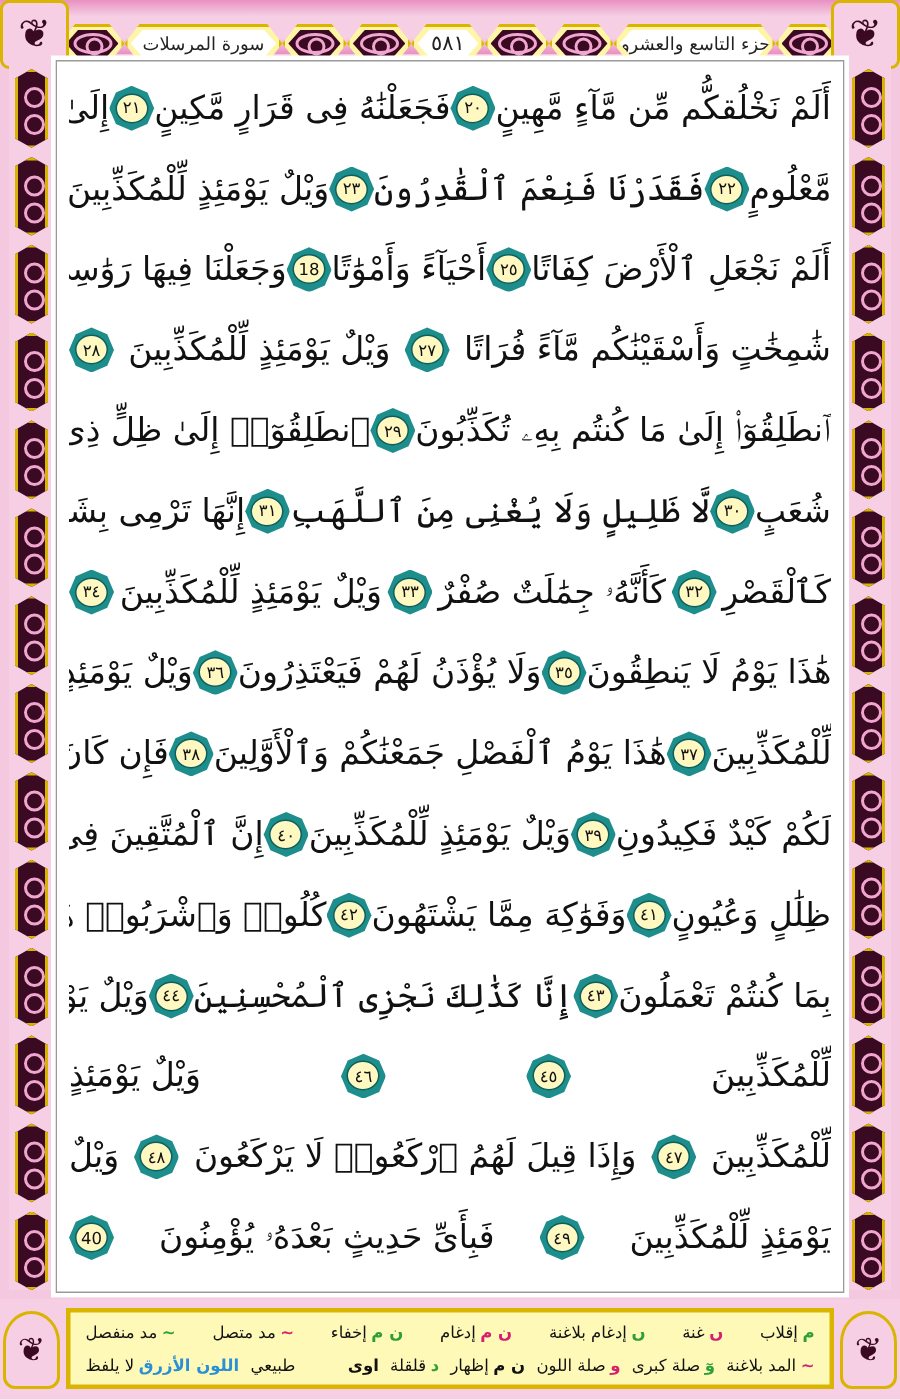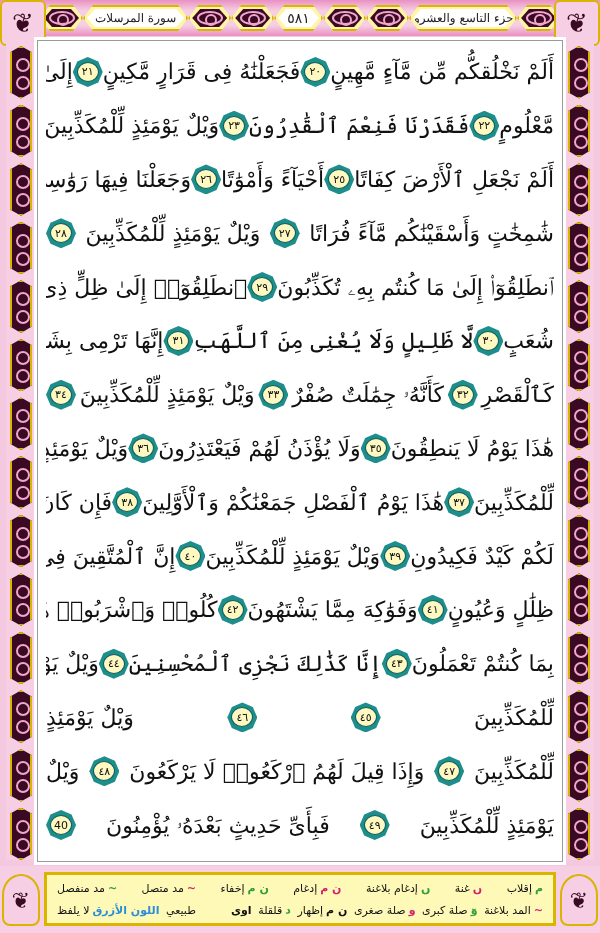--- a/index.html
+++ b/index.html
@@ -10,21 +10,21 @@
     .frame {
       position: absolute; left: 0; top: 0; width: 600px; height: 933px;
       background: #f4c9e0;
     }
     
     .header {
       position: absolute; left: 0; top: 0; width: 600px; height: 36px;
       background: linear-gradient(#e990c2, #f6cfe4 30%, #f6cfe4 70%, #e990c2);
     }
     .header-row {
-      position: absolute; left: 40px; right: 40px; top: 4px; height: 28px;
+      position: absolute; left: 40px; right: 40px; top: 15px; height: 28px;
       display: flex; align-items: center; justify-content: space-between;
     }
     .cartouche {
       height: 26px; border: 2px solid #d9b400; background: #fff5a6;
       display: flex; align-items: center; justify-content: center;
       clip-path: polygon(10px 0, calc(100% - 10px) 0, 100% 50%, calc(100% - 10px) 100%, 10px 100%, 0 50%);
       padding: 2px;
     }
     .cartouche-inner {
       width: 100%; height: 100%;
@@ -245,21 +245,21 @@
           </span>
           <span class="seg">وَيْلٌ يَوْمَئِذٍ لِّلْمُكَذِّبِينَ</span>
         </div>
         <div class="line">
           <span class="seg">أَلَمْ نَجْعَلِ ٱلْأَرْضَ كِفَاتًا</span>
           <span class="marker">
             <span>٢٥</span>
           </span>
           <span class="seg">أَحْيَآءً وَأَمْوَٰتًا</span>
           <span class="marker">
-            <span>٢٦</span>
+            <span>18</span>
           </span>
           <span class="seg">وَجَعَلْنَا فِيهَا رَوَٰسِىَ</span>
         </div>
         <div class="line">
           <span class="seg">شَٰمِخَٰتٍ وَأَسْقَيْنَٰكُم مَّآءً فُرَاتًا</span>
           <span class="marker">
             <span>٢٧</span>
           </span>
           <span class="seg">وَيْلٌ يَوْمَئِذٍ لِّلْمُكَذِّبِينَ</span>
           <span class="marker">
@@ -423,21 +423,21 @@
           <span class="legend-item">
             <span class="swatch" style="color: rgb(212, 32, 110);">~</span>
             <span>المد بلاغنة</span>
           </span>
           <span class="legend-item">
             <span class="swatch" style="color: rgb(46, 158, 58);">وٓ</span>
             <span>صلة كبرى</span>
           </span>
           <span class="legend-item">
             <span class="swatch" style="color: rgb(212, 32, 110);">و</span>
-            <span>صلة صغرى</span>
+            <span>صلة اللون</span>
           </span>
           <span class="legend-item">
             <span class="swatch" style="color: rgb(17, 17, 17);">ن م</span>
             <span>إظهار</span>
           </span>
           <span class="legend-item">
             <span class="swatch" style="color: rgb(46, 158, 58);">د</span>
             <span>قلقلة</span>
           </span>
           <span class="legend-item">

